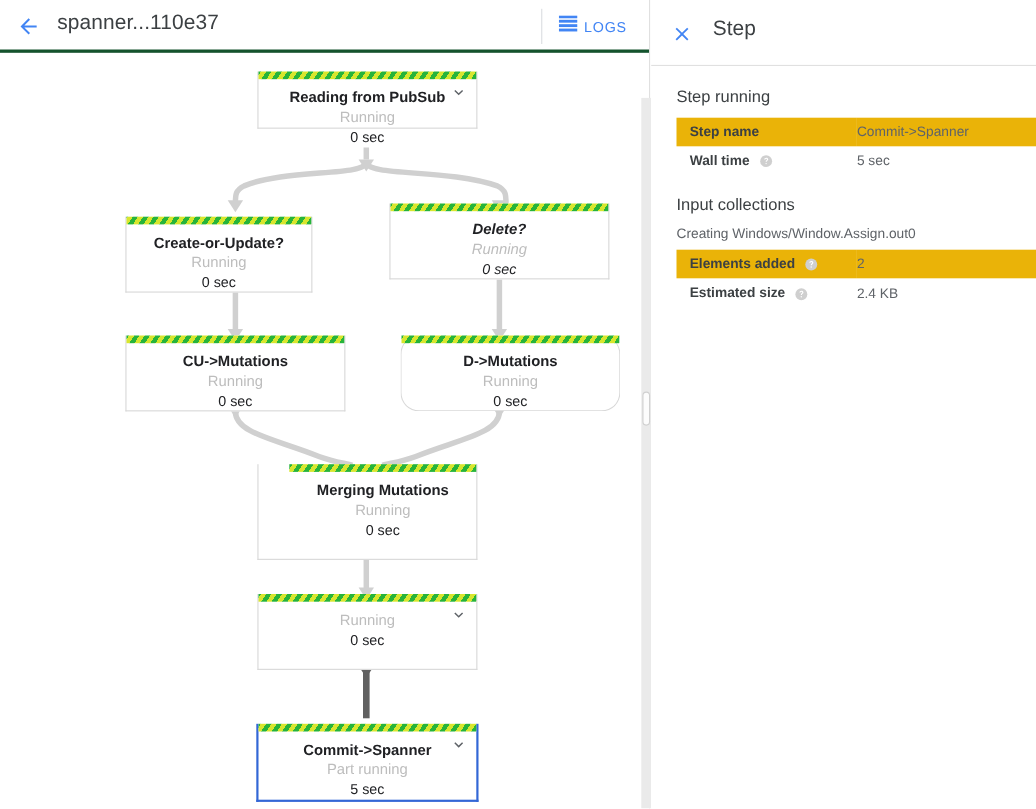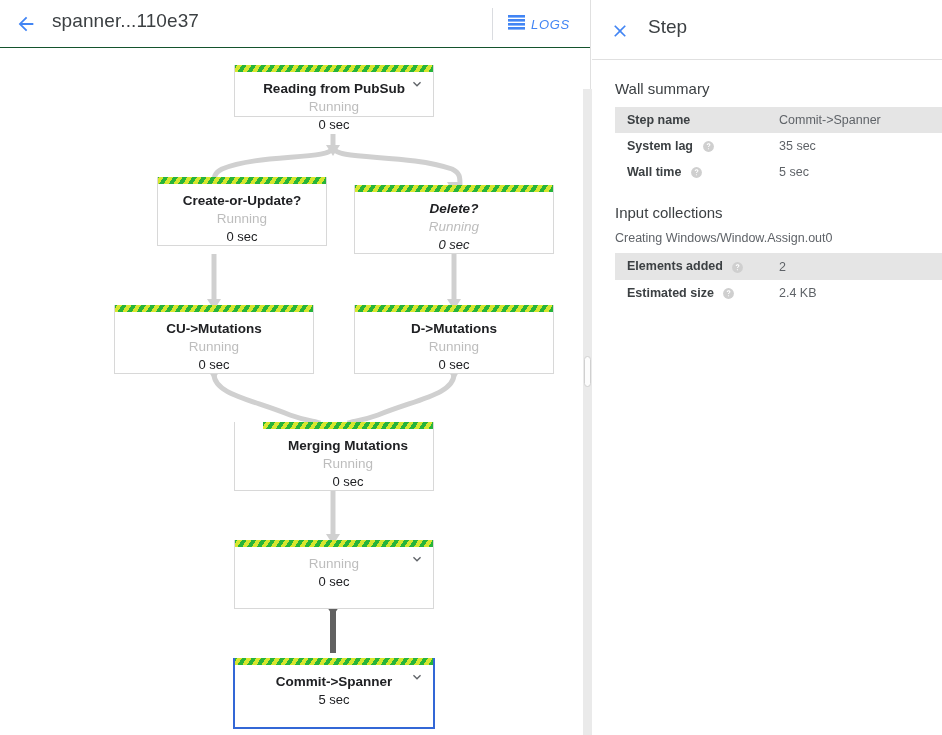--- a/index.html
+++ b/index.html
@@ -30,21 +30,21 @@
     background: #ffffff;
     border-right: 1px solid #e0e0e0;
     box-sizing: border-box;
   }
   .topbar {
     position: absolute;
     left: 0; top: 0;
     width: 590px;
     height: 48px;
     background: #ffffff;
-    border-bottom: 1px solid #14532d;
+    border-bottom: 3px solid #14532d;
     box-sizing: border-box;
   }
   .back-arrow {
     position: absolute;
     left: 10px; top: 8px;
     width: 32px; height: 32px;
     display: flex; align-items: center; justify-content: center;
     cursor: pointer;
   }
   .job-title {
@@ -63,21 +63,20 @@
   }
   .logs-btn {
     position: absolute;
     left: 508px; top: 12px;
     height: 24px;
     display: flex;
     align-items: center;
     gap: 6px;
     color: #4285f4;
     cursor: pointer;
-    font-style: italic;
   }
   .logs-icon { display: block; }
   .logs-label {
     font-size: 13px;
     font-weight: 500;
     letter-spacing: 0.7px;
     color: #4285f4;
   }
 
   
@@ -205,21 +204,21 @@
   .section-head {
     font-size: 15px;
     color: #3c4043;
     padding: 19px 0 10px 23px;
   }
   .kv-table {
     width: 327px;
     margin-left: 23px;
     border-collapse: collapse;
   }
-  .kv-row.alt { background: #e5e5e5; }
+  .kv-row.alt { background: #eab308; }
   .kv-key {
     font-size: 12.5px;
     font-weight: bold;
     color: #3c4043;
     padding: 6px 0 6px 12px;
     width: 152px;
     white-space: nowrap;
     vertical-align: middle;
   }
   .kv-val {
@@ -317,21 +316,21 @@
           <div class="node-status">Running</div>
           <div class="node-time">0 sec</div>
           <span class="node-chevron">
             <svg width="16" height="16" viewBox="0 0 24 24">
                 <path fill="#5f6368" d="M7.4 8.6 12 13.2l4.6-4.6L18 10l-6 6-6-6z"></path>
               </svg>
           </span>
         </div>
       </div>
 
-      <div class="node" style="left:114px; top:128px; width:170px; height:69px;margin-left:43px;">
+      <div class="node" style="left:114px; top:148px; width:170px; height:69px;">
         <div class="node-stripe"></div>
         <div class="node-body">
           <div class="node-title">Create-or-Update?</div>
           <div class="node-status">Running</div>
           <div class="node-time">0 sec</div>
         </div>
       </div>
 
       <div class="node" style="left:354px; top:136px; width:200px; height:69px;font-style:italic;">
         <div class="node-stripe"></div>
@@ -344,30 +343,30 @@
 
       <div class="node" style="left:114px; top:256px; width:200px; height:69px;">
         <div class="node-stripe"></div>
         <div class="node-body">
           <div class="node-title">CU-&gt;Mutations</div>
           <div class="node-status">Running</div>
           <div class="node-time">0 sec</div>
         </div>
       </div>
 
-      <div class="node" style="left:354px; top:256px; width:200px; height:69px;">
+      <div class="node" style="left:364px; top:256px; width:200px; height:69px;border-radius:17px;">
         <div class="node-stripe"></div>
         <div class="node-body">
           <div class="node-title">D-&gt;Mutations</div>
           <div class="node-status">Running</div>
           <div class="node-time">0 sec</div>
         </div>
       </div>
 
-      <div class="node" style="left:234px; top:373px; width:200px; height:69px;padding-left:28px;">
+      <div class="node" style="left:234px; top:373px; width:200px; height:87px;padding-left:28px;">
         <div class="node-stripe"></div>
         <div class="node-body">
           <div class="node-title">Merging Mutations</div>
           <div class="node-status">Running</div>
           <div class="node-time">0 sec</div>
         </div>
       </div>
 
       <div class="node" style="left:234px; top:491px; width:200px; height:69px;">
         <div class="node-stripe"></div>
@@ -379,20 +378,21 @@
                 <path fill="#5f6368" d="M7.4 8.6 12 13.2l4.6-4.6L18 10l-6 6-6-6z"></path>
               </svg>
           </span>
         </div>
       </div>
 
       <div class="node selected" style="left:233px; top:609px; width:202px; height:71px;">
         <div class="node-stripe"></div>
         <div class="node-body">
           <div class="node-title">Commit-&gt;Spanner</div>
+          <div class="node-status">Part running</div>
           <div class="node-time">5 sec</div>
           <span class="node-chevron">
             <svg width="16" height="16" viewBox="0 0 24 24">
                 <path fill="#5f6368" d="M7.4 8.6 12 13.2l4.6-4.6L18 10l-6 6-6-6z"></path>
               </svg>
           </span>
         </div>
       </div>
 
     </div>
@@ -407,41 +407,29 @@
       <div class="close-x">
         <svg width="20" height="20" viewBox="0 0 24 24">
             <path fill="#4285f4" d="M19 6.4 17.6 5 12 10.6 6.4 5 5 6.4 10.6 12 5 17.6 6.4 19 12 13.4 17.6 19 19 17.6 13.4 12z"></path>
           </svg>
       </div>
       <div class="panel-title">Step</div>
     </div>
 
     <div class="right-body">
 
-      <div class="section-head">Wall summary</div>
+      <div class="section-head">Step running</div>
 
       <table class="kv-table">
         <tbody>
           <tr class="kv-row alt">
             <td class="kv-key">
               <span>Step name</span>
             </td>
             <td class="kv-val">Commit-&gt;Spanner</td>
-          </tr>
-          <tr class="kv-row">
-            <td class="kv-key">
-              <span>System lag</span>
-              <span class="help-icon">
-                <svg width="13" height="13" viewBox="0 0 24 24">
-                    <circle cx="12" cy="12" r="10" fill="#cfcfcf"></circle>
-                    <path fill="#ffffff" d="M12.2 6.2c-2 0-3.3 1.2-3.5 2.9h1.9c.1-.8.6-1.3 1.5-1.3.8 0 1.4.5 1.4 1.2 0 .6-.3.9-1 1.4-.9.6-1.3 1.2-1.3 2.2v.5h1.9v-.4c0-.6.2-.9.9-1.4 1-.7 1.5-1.3 1.5-2.4 0-1.6-1.3-2.7-3.3-2.7zm-.3 8.8a1.15 1.15 0 1 0 0 2.3 1.15 1.15 0 0 0 0-2.3z"></path>
-                  </svg>
-              </span>
-            </td>
-            <td class="kv-val">35 sec</td>
           </tr>
           <tr class="kv-row">
             <td class="kv-key">
               <span>Wall time</span>
               <span class="help-icon">
                 <svg width="13" height="13" viewBox="0 0 24 24">
                     <circle cx="12" cy="12" r="10" fill="#cfcfcf"></circle>
                     <path fill="#ffffff" d="M12.2 6.2c-2 0-3.3 1.2-3.5 2.9h1.9c.1-.8.6-1.3 1.5-1.3.8 0 1.4.5 1.4 1.2 0 .6-.3.9-1 1.4-.9.6-1.3 1.2-1.3 2.2v.5h1.9v-.4c0-.6.2-.9.9-1.4 1-.7 1.5-1.3 1.5-2.4 0-1.6-1.3-2.7-3.3-2.7zm-.3 8.8a1.15 1.15 0 1 0 0 2.3 1.15 1.15 0 0 0 0-2.3z"></path>
                   </svg>
               </span>

